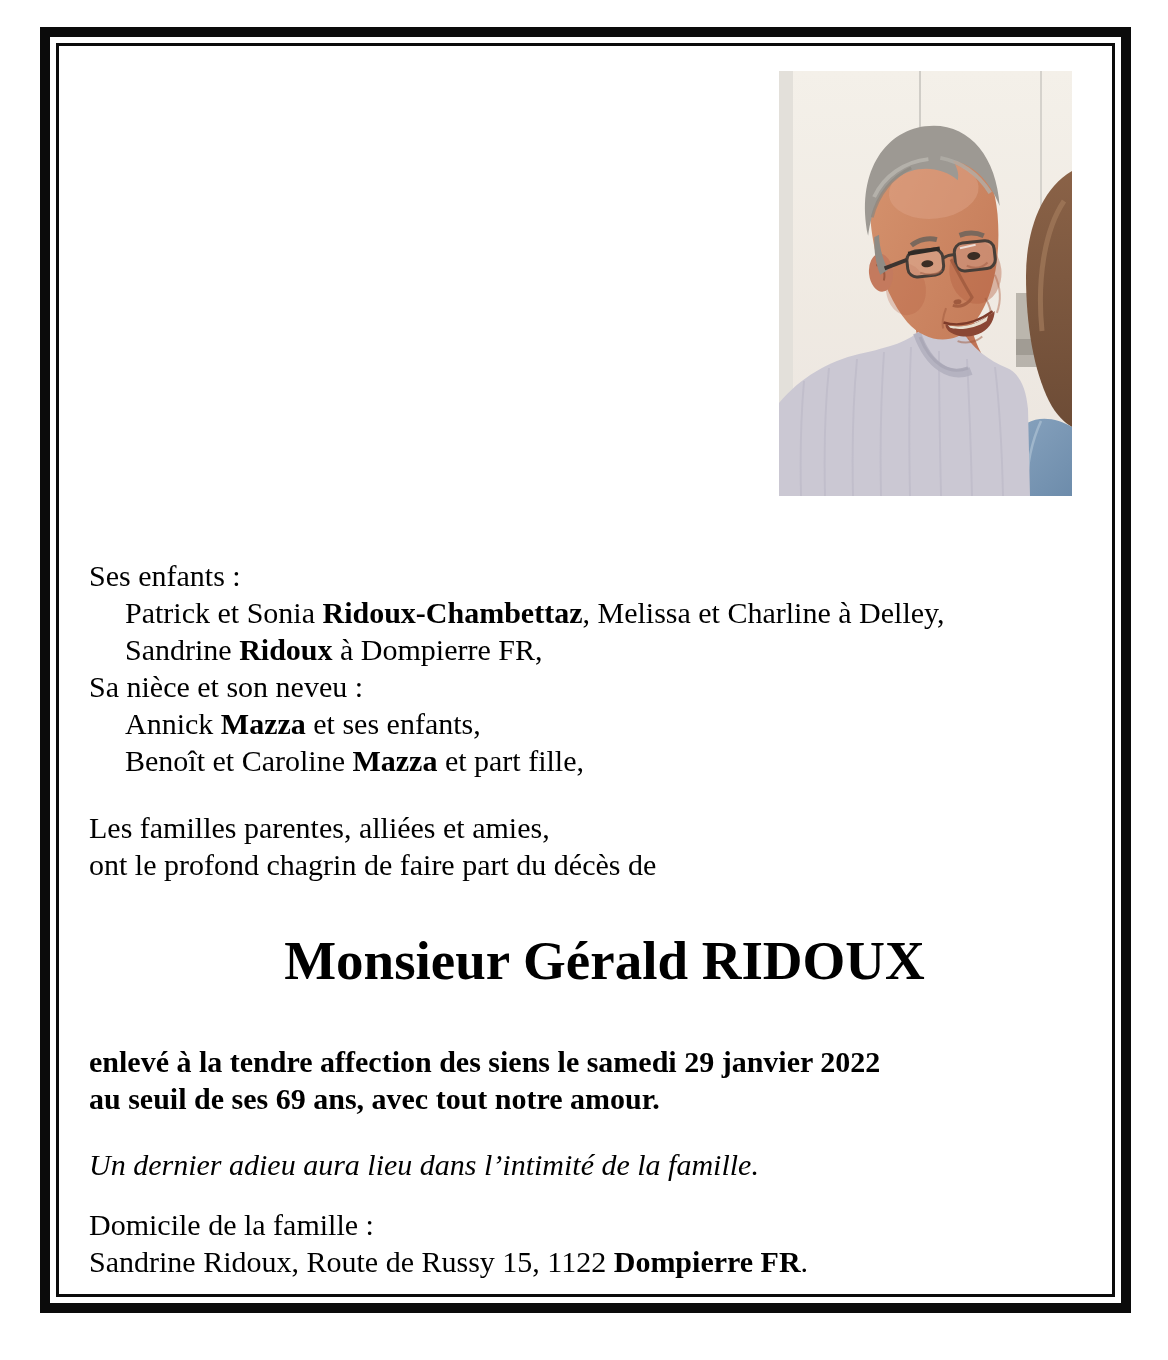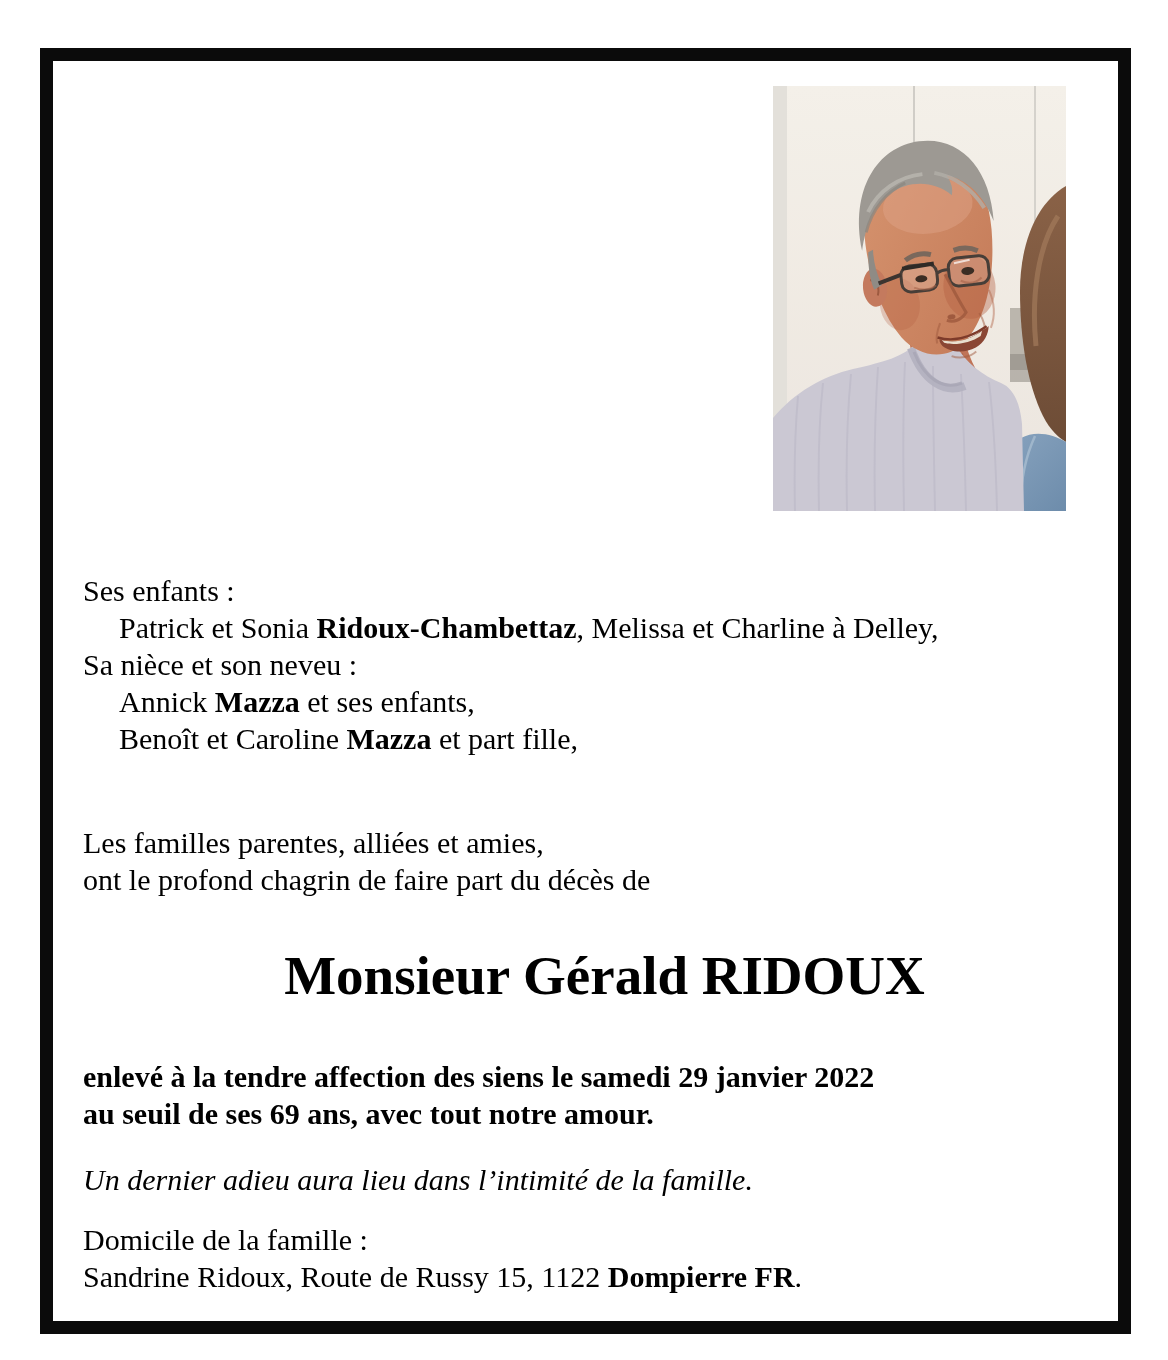--- a/index.html
+++ b/index.html
@@ -2,22 +2,22 @@
 <html lang="fr"><head>
 <meta charset="utf-8">
 <style>
   html,body{margin:0;padding:0;background:#ffffff;}
   .page{
     position:relative;width:1168px;height:1360px;background:#ffffff;
     font-family:"Liberation Serif","DejaVu Serif",serif;color:#000;
     overflow:hidden;
   }
   .frame-outer{
-    position:absolute;left:40px;top:48px;width:1091px;height:1286px;
-    box-sizing:border-box;border:10px solid #0b0b0b;padding:0;background:#fff;
+    position:absolute;left:40px;top:27px;width:1091px;height:1286px;
+    box-sizing:border-box;border:10px solid #0b0b0b;padding:6px;background:#fff;
   }
   .frame-inner{
     box-sizing:border-box;width:100%;height:100%;
     border:3px solid #0b0b0b;position:relative;background:#fff;
   }
   .content{position:absolute;left:0;top:0;right:0;bottom:0;}
   .photo{
     position:absolute;left:720px;top:25px;width:293px;height:425px;
     overflow:hidden;
   }
@@ -141,20 +141,21 @@
               <path d="M 156 252 C 170 258 188 256 206 246" stroke="#7e3b2a" stroke-width="2.5" fill="none"></path>
               <path d="M 168 272 C 176 276 186 275 193 270" stroke="#a05a3e" stroke-width="2" fill="none" opacity="0.5"></path>
               <path d="M 212 210 C 216 222 216 236 210 248" stroke="#b06448" stroke-width="2" fill="none" opacity="0.45"></path>
             </g>
           </svg>
         </div>
 
         <div class="textblock family">
             <div class="line"><span>Ses enfants :</span></div>
             <div class="line indent"><span>Patrick et Sonia </span><span class="b">Ridoux-Chambettaz</span><span>, Melissa et Charline à Delley,</span></div>
+            <div class="line indent"><span>Sandrine </span><span class="b">Ridoux</span><span> à Dompierre FR,</span></div>
             <div class="line"><span>Sa nièce et son neveu :</span></div>
             <div class="line indent"><span>Annick </span><span class="b">Mazza</span><span> et ses enfants,</span></div>
             <div class="line indent"><span>Benoît et Caroline </span><span class="b">Mazza</span><span> et part fille,</span></div>
           </div>
 
         <div class="textblock announce">
           <div class="line">Les familles parentes, alliées et amies,</div>
           <div class="line">ont le profond chagrin de faire part du décès de</div>
         </div>
 

